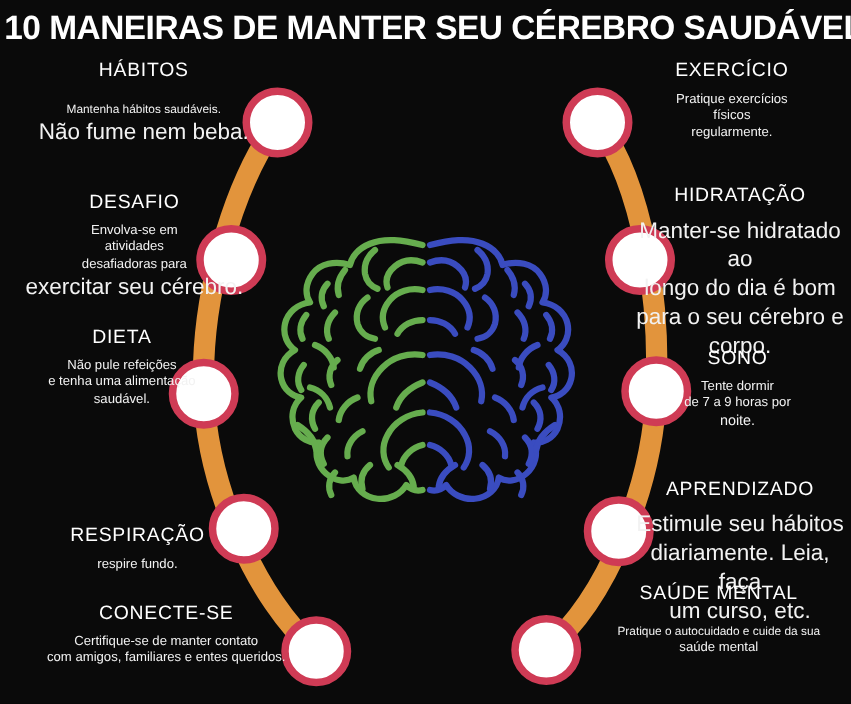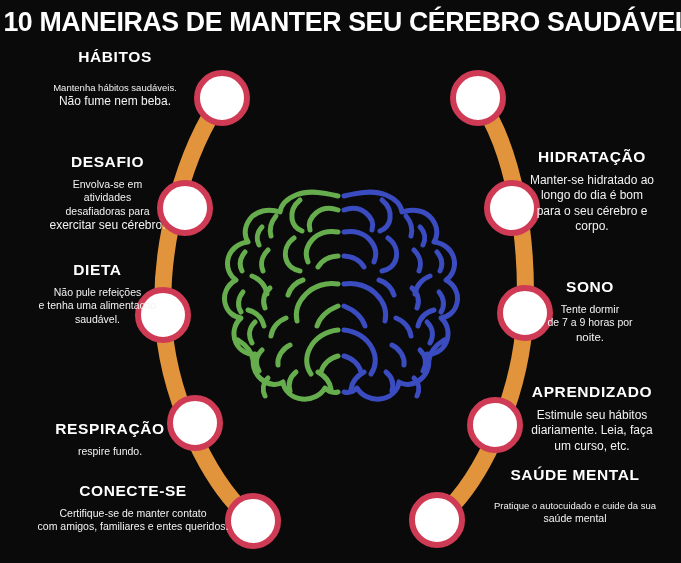--- a/index.html
+++ b/index.html
@@ -41,42 +41,42 @@
     height: 563px;
   }
 
   
   .item {
     position: absolute;
     box-sizing: border-box;
   }
   .item-title {
     font-size: 15.5px;
-    font-weight: bold;
+    font-weight: normal;
     letter-spacing: 0.6px;
     color: #ffffff;
     text-align: center;
     line-height: 1.15;
     white-space: nowrap;
   }
   .item-body {
     margin-top: 7px;
     text-align: center;
     color: #f2f2f2;
   }
   .item-body .ln {
     display: block;
     line-height: 1.28;
   }
 
   
   .s1 { font-size: 9.5px; margin-top: 16px; }
   .s2 { font-size: 10.5px; }
   .s3 { font-size: 11.5px; }
-  .s4 { font-size: 12px; }
+  .s4 { font-size: 18px; }
 
   
   .left  { text-align: center; }
   .right { text-align: center; }
 </style>
 </head>
 <body>
 
 <div id="infographic" style="background: rgb(10, 10, 10);">
 
@@ -255,20 +255,28 @@
   </div>
 
   <div class="item left" style="left:8px; top:482px; width:250px;">
     <div class="item-title">CONECTE-SE</div>
     <div class="item-body">
         <span class="ln s2">Certifique-se de manter contato</span>
         <span class="ln s2">com amigos, familiares e entes queridos.</span>
       </div>
   </div>
 
+  <div class="item right" style="left:498px; top:48px; width:175px;">
+    <div class="item-title">EXERCÍCIO</div>
+    <div class="item-body">
+        <span class="ln s2">Pratique exercícios</span>
+        <span class="ln s2">físicos</span>
+        <span class="ln s2">regularmente.</span>
+      </div>
+  </div>
 
   <div class="item right" style="left:508px; top:148px; width:168px;">
     <div class="item-title">HIDRATAÇÃO</div>
     <div class="item-body">
         <span class="ln s4">Manter-se hidratado ao</span>
         <span class="ln s4">longo do dia é bom</span>
         <span class="ln s4">para o seu cérebro e</span>
         <span class="ln s4">corpo.</span>
       </div>
   </div>

